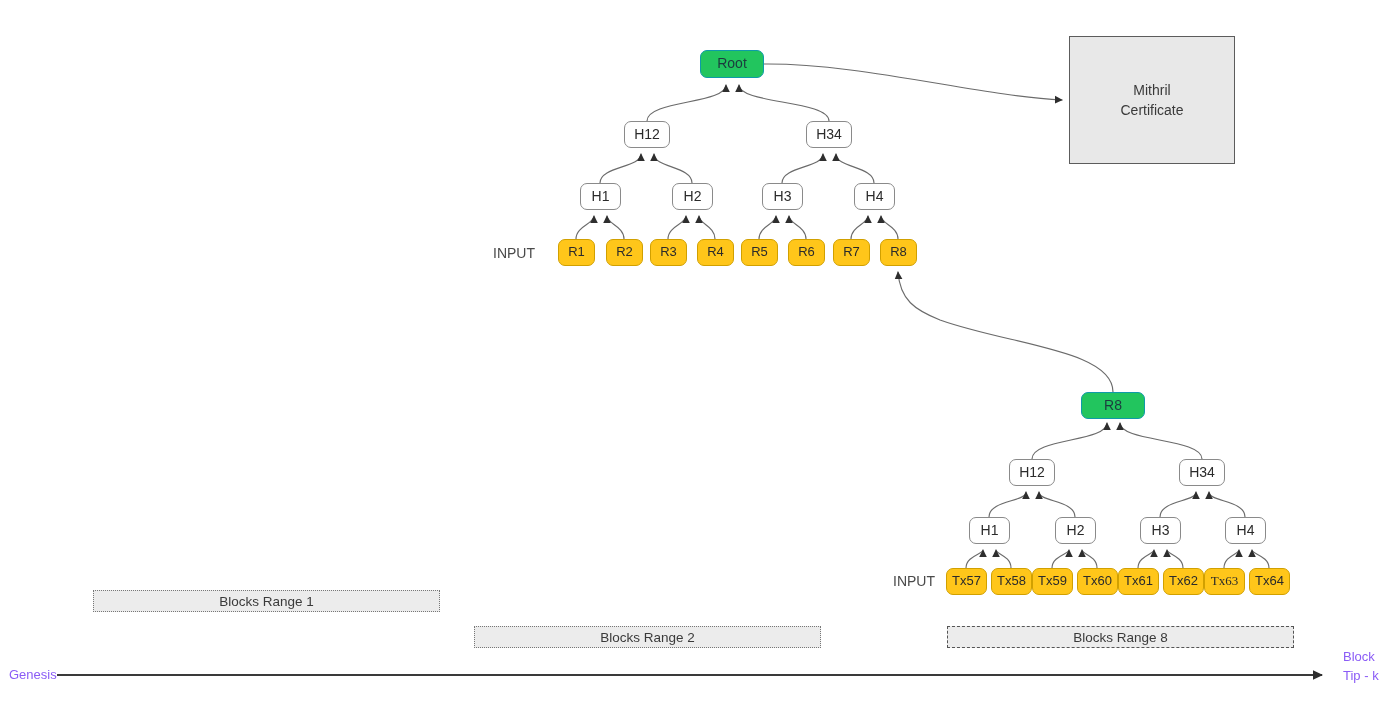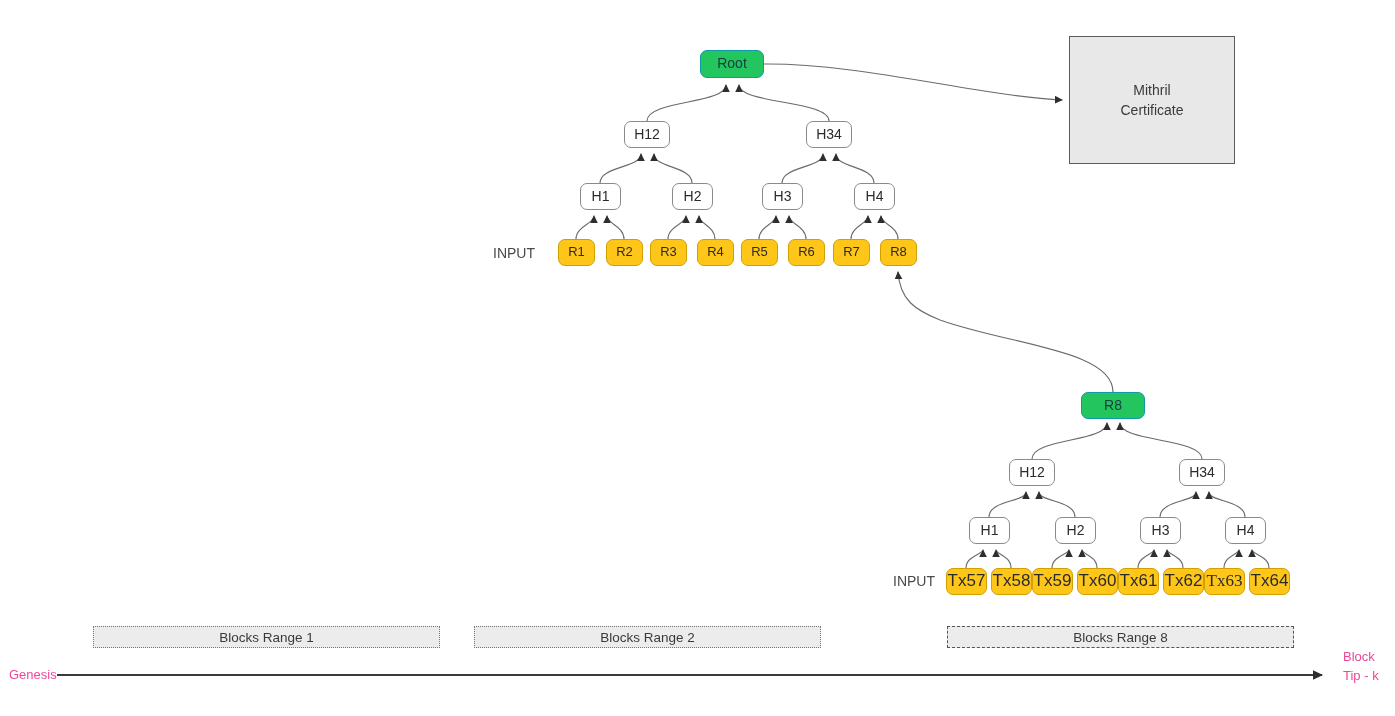--- a/index.html
+++ b/index.html
@@ -50,21 +50,21 @@
     box-shadow: 0 0 0 0 rgba(0,0,0,0);
   }
   .node-leaf {
     border: 1.6px solid #d1a000;
     background: #ffc61a;
     border-radius: 7px;
     color: #2b2b2b;
     font-size: 13px;
   }
   .node-leaf.small {
-    font-size: 17px;
+    font-size: 13px;
   }
   .node-root {
     border: 1.6px solid #0f9aa8;
     background: #22c55e;
     border-radius: 7px;
     color: #1c3b3e;
     font-size: 14px;
   }
   .node-cert {
     border: 1.5px solid #5c5c5c;
@@ -80,21 +80,21 @@
   .plain-label {
     position: absolute;
     font-size: 14px;
     color: #4a4a4a;
     white-space: nowrap;
     z-index: 3;
   }
   .axis-label {
     position: absolute;
     font-size: 13px;
-    color: #ec4899;
+    color: #8b5cf6;
     white-space: nowrap;
     z-index: 3;
     line-height: 1.45;
   }
 
   
   .range-bar {
     position: absolute;
     box-sizing: border-box;
     background: #ececec;
@@ -218,21 +218,21 @@
 
   <div class="node node-leaf small" style="left:946px; top:568px; width:41px; height:27px;">Tx57</div>
   <div class="node node-leaf small" style="left:991px; top:568px; width:41px; height:27px;">Tx58</div>
   <div class="node node-leaf small" style="left:1032px; top:568px; width:41px; height:27px;">Tx59</div>
   <div class="node node-leaf small" style="left:1077px; top:568px; width:41px; height:27px;">Tx60</div>
   <div class="node node-leaf small" style="left:1118px; top:568px; width:41px; height:27px;">Tx61</div>
   <div class="node node-leaf small" style="left:1163px; top:568px; width:41px; height:27px;">Tx62</div>
   <div class="node node-leaf small" style="left:1204px; top:568px; width:41px; height:27px;font-family:Liberation Serif, serif;">Tx63</div>
   <div class="node node-leaf small" style="left:1249px; top:568px; width:41px; height:27px;">Tx64</div>
 
-  <div class="range-bar dotted" style="left:93px; top:626px; width:347px; height:22px;">Blocks Range 1</div>
+  <div class="range-bar dotted" style="left:93px; top:590px; width:347px; height:22px;">Blocks Range 1</div>
   <div class="range-bar dotted" style="left:474px; top:626px; width:347px; height:22px;text-align:center;">Blocks Range 2</div>
   <div class="range-bar dashed" style="left:947px; top:626px; width:347px; height:22px;">Blocks Range 8</div>
 
   <div class="axis-label" style="left:9px; top:666px;">Genesis</div>
 
   <div class="axis-label" style="left:1343px; top:648px;">
     <div>Block</div>
     <div>Tip - k</div>
   </div>
 

